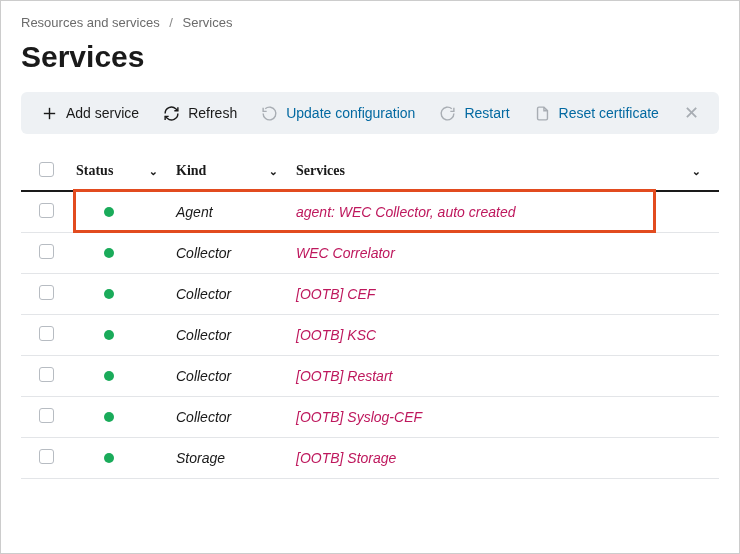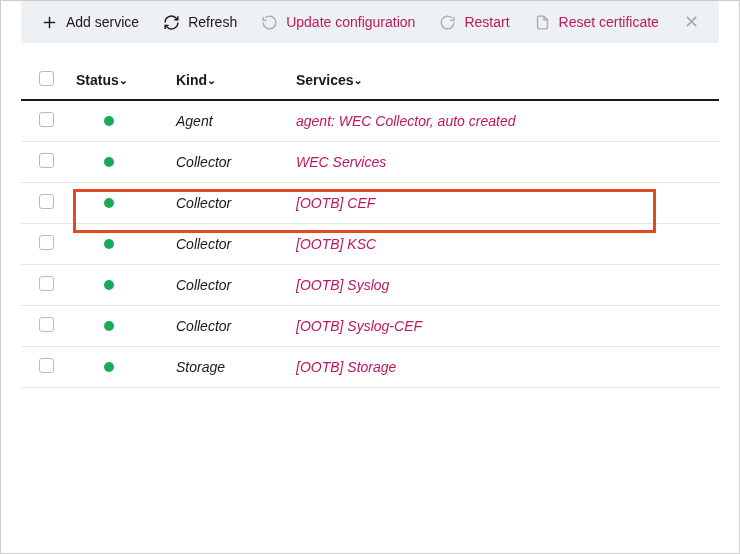--- a/index.html
+++ b/index.html
@@ -31,32 +31,32 @@
     font-weight: 700;
     margin: 0;
   }
   .toolbar {
     background: #eef1f4;
     display: flex;
     align-items: center;
     padding: 10px 20px;
     gap: 24px;
     margin: 0 20px;
-    border-radius: 0;
+    border-radius: 6px;
   }
   .tbtn {
     display: inline-flex;
     align-items: center;
     gap: 8px;
     font-size: 14px;
     color: #1a1a1a;
     cursor: pointer;
   }
   .tbtn.disabled {
-    color: #be185d;
+    color: #0369a1;
     cursor: default;
   }
   .tbtn svg { width: 17px; height: 17px; display: block; }
   .tbtn.disabled svg { stroke: #a8adb3; fill:none; }
   .close-x { margin-left: auto; color:#a8adb3; font-size:18px; cursor:pointer; }
 
   .table-wrap {
     padding: 18px 20px 0 20px;
   }
   table {
@@ -66,21 +66,21 @@
   thead th {
     text-align: left;
     font-weight: 600;
     font-size: 14px;
     padding: 10px 8px 10px 0;
     border-bottom: 2px solid #1a1a1a;
   }
   thead th.chk-col { width: 55px; border-bottom: 2px solid #1a1a1a;}
   thead th.status-col { width: 100px; }
   thead th.kind-col { width: 120px; }
-  thead th .th-inner { display:flex; align-items:center; padding-right:10px;}
+  thead th .th-inner { display:flex; align-items:center; justify-content:space-between; padding-right:10px;font-family:Liberation Serif, serif;}
   thead th .chev { font-size:11px; color:#1a1a1a; }
   tbody td {
     padding: 11px 8px 11px 0;
     border-bottom: 1px solid #e3e5e8;
     vertical-align: middle;
     font-style: italic;
   }
   .checkbox {
     width: 15px; height: 15px;
     border: 1px solid #b7bcc2;
@@ -105,20 +105,28 @@
     position:absolute;
     pointer-events:none;
     border:3px solid #e24b1f;
   }
 </style>
 </head>
 <body>
 
 <div class="frame">
 
+  <div class="header-area">
+    <div class="breadcrumb">
+      <span>Resources and services</span>
+      <span class="sep">/</span>
+      <span>Services</span>
+    </div>
+    <h1 class="page-title">Services</h1>
+  </div>
 
   <div class="toolbar">
     <div class="tbtn">
       <svg viewBox="0 0 24 24" stroke="#1a1a1a" stroke-width="2">
           <line x1="12" y1="4" x2="12" y2="20"></line>
           <line x1="4" y1="12" x2="20" y2="12"></line>
         </svg>
       <span>Add service</span>
     </div>
     <div class="tbtn">
@@ -185,39 +193,39 @@
           <tr class="highlight-row">
             <td class="chk-cell"><span class="checkbox"></span></td>
             <td class="status-cell"><span class="status-dot"></span></td>
             <td class="kind-cell">Agent</td>
             <td class="service-cell"><span class="svc-link">agent: WEC Collector, auto created</span></td>
           </tr>
           <tr>
             <td class="chk-cell"><span class="checkbox"></span></td>
             <td class="status-cell"><span class="status-dot"></span></td>
             <td class="kind-cell">Collector</td>
-            <td class="service-cell"><span class="svc-link">WEC Services</span></td>
+            <td class="service-cell"><span class="svc-link">WEC Correlator</span></td>
           </tr>
           <tr>
             <td class="chk-cell"><span class="checkbox"></span></td>
             <td class="status-cell"><span class="status-dot"></span></td>
             <td class="kind-cell">Collector</td>
             <td class="service-cell"><span class="svc-link">[OOTB] CEF</span></td>
           </tr>
           <tr>
             <td class="chk-cell"><span class="checkbox"></span></td>
             <td class="status-cell"><span class="status-dot"></span></td>
             <td class="kind-cell">Collector</td>
             <td class="service-cell"><span class="svc-link">[OOTB] KSC</span></td>
           </tr>
           <tr>
             <td class="chk-cell"><span class="checkbox"></span></td>
             <td class="status-cell"><span class="status-dot"></span></td>
             <td class="kind-cell">Collector</td>
-            <td class="service-cell"><span class="svc-link">[OOTB] Syslog</span></td>
+            <td class="service-cell"><span class="svc-link">[OOTB] Restart</span></td>
           </tr>
           <tr>
             <td class="chk-cell"><span class="checkbox"></span></td>
             <td class="status-cell"><span class="status-dot"></span></td>
             <td class="kind-cell">Collector</td>
             <td class="service-cell"><span class="svc-link">[OOTB] Syslog-CEF</span></td>
           </tr>
           <tr>
             <td class="chk-cell"><span class="checkbox"></span></td>
             <td class="status-cell"><span class="status-dot"></span></td>

